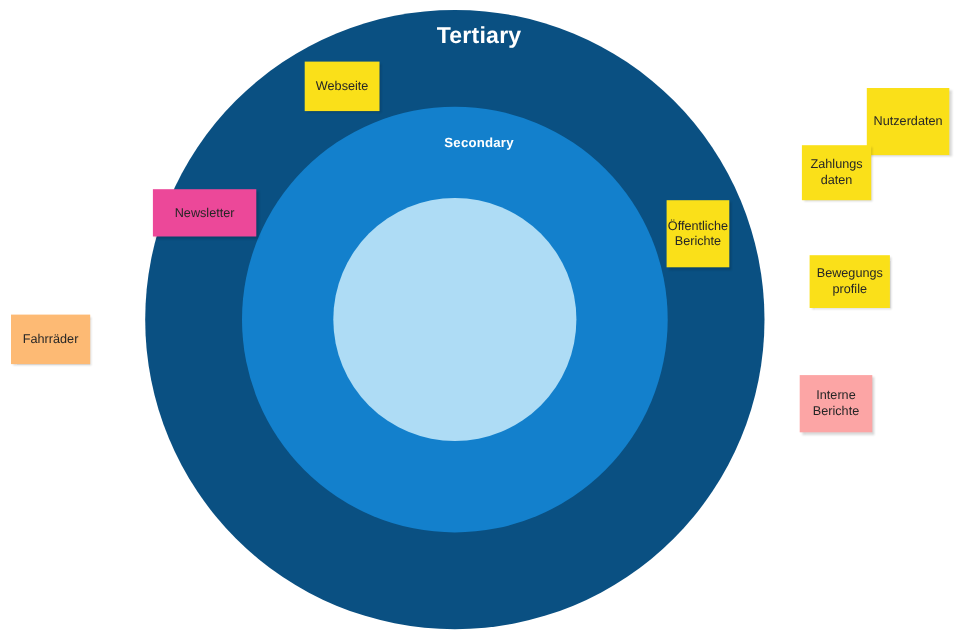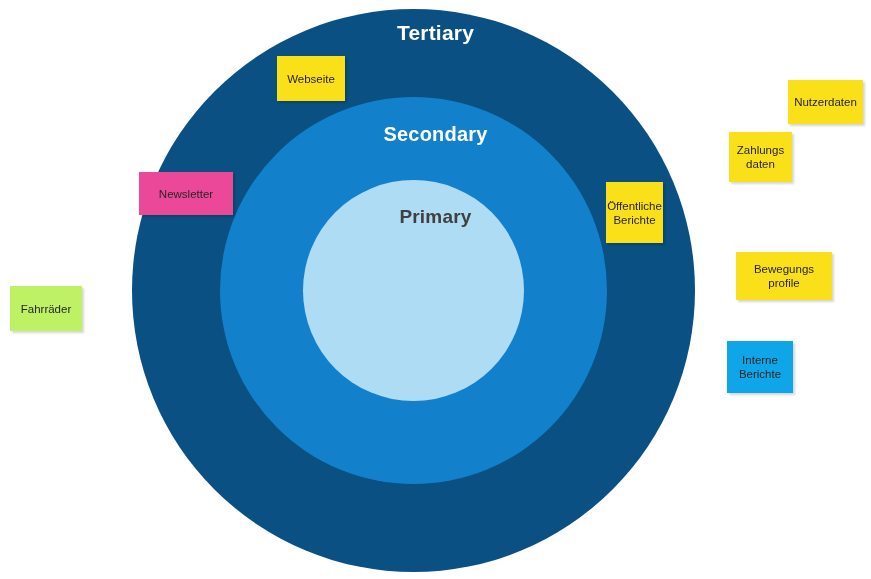--- a/index.html
+++ b/index.html
@@ -61,21 +61,21 @@
     left: 0;
     right: 0;
     top: 21px;
     font-size: 21px;
     color: #ffffff;
   }
   #title-secondary {
     left: 0;
     right: 0;
     top: 123px;
-    font-size: 20px;
+    font-size: 12px;
     color: #ffffff;
   }
   #title-primary {
     left: 0;
     right: 0;
     top: 206px;
     font-size: 19px;
     color: #404040;
   }
 
@@ -100,30 +100,29 @@
 <body>
 
 <div id="canvas">
 
   <div class="ring" id="ring-tertiary" style="background: rgb(10, 80, 130);"></div>
   <div class="ring" id="ring-secondary" style="background: rgb(19, 128, 204);"></div>
   <div class="ring" id="ring-primary" style="background: rgb(174, 220, 245);"></div>
 
   <div class="ring-title" id="title-tertiary" style="color: rgb(255, 255, 255);">Tertiary</div>
   <div class="ring-title" id="title-secondary" style="color: rgb(255, 255, 255);">Secondary</div>
-  <div class="ring-title" id="title-primary" style="color: rgb(64, 64, 64);">Primary</div>
 
   <div id="sticky-layer">
       <div class="sticky" style="left: 277px; top: 56px; width: 68px; height: 45px; background: rgb(250, 224, 25); color: rgb(38, 38, 38);">Webseite</div>
       <div class="sticky" style="left: 139px; top: 172px; width: 94px; height: 43px; background: #ec4899; color: rgb(38, 38, 38);">Newsletter</div>
       <div class="sticky" style="left: 606px; top: 182px; width: 57px; height: 61px; background: rgb(250, 224, 25); color: rgb(38, 38, 38);">Öffentliche
 Berichte</div>
-      <div class="sticky" style="left: 10px; top: 286px; width: 72px; height: 45px; background: #bef264; color: rgb(38, 38, 38);">Fahrräder</div>
-      <div class="sticky" style="left: 788px; top: 80px; width: 75px; height: 44px; background: rgb(250, 224, 25); color: rgb(38, 38, 38);">Nutzerdaten</div>
+      <div class="sticky" style="left: 10px; top: 286px; width: 72px; height: 45px; background: #fdba74; color: rgb(38, 38, 38);">Fahrräder</div>
+      <div class="sticky" style="left: 788px; top: 80px; width: 75px; height: 61px; background: rgb(250, 224, 25); color: rgb(38, 38, 38);">Nutzerdaten</div>
       <div class="sticky" style="left: 729px; top: 132px; width: 63px; height: 50px; background: rgb(250, 224, 25); color: rgb(38, 38, 38);">Zahlungs
 daten</div>
-      <div class="sticky" style="left: 736px; top: 252px; width: 96px; height: 48px; background: rgb(250, 224, 25); color: rgb(38, 38, 38);">Bewegungs
+      <div class="sticky" style="left: 736px; top: 232px; width: 73px; height: 48px; background: rgb(250, 224, 25); color: rgb(38, 38, 38);">Bewegungs
 profile</div>
-      <div class="sticky" style="left: 727px; top: 341px; width: 66px; height: 52px; background: #0ea5e9; color: rgb(38, 38, 38);">Interne
+      <div class="sticky" style="left: 727px; top: 341px; width: 66px; height: 52px; background: #fca5a5; color: rgb(38, 38, 38);">Interne
 Berichte</div>
     </div>
 
 </div>
 
 </body></html>

